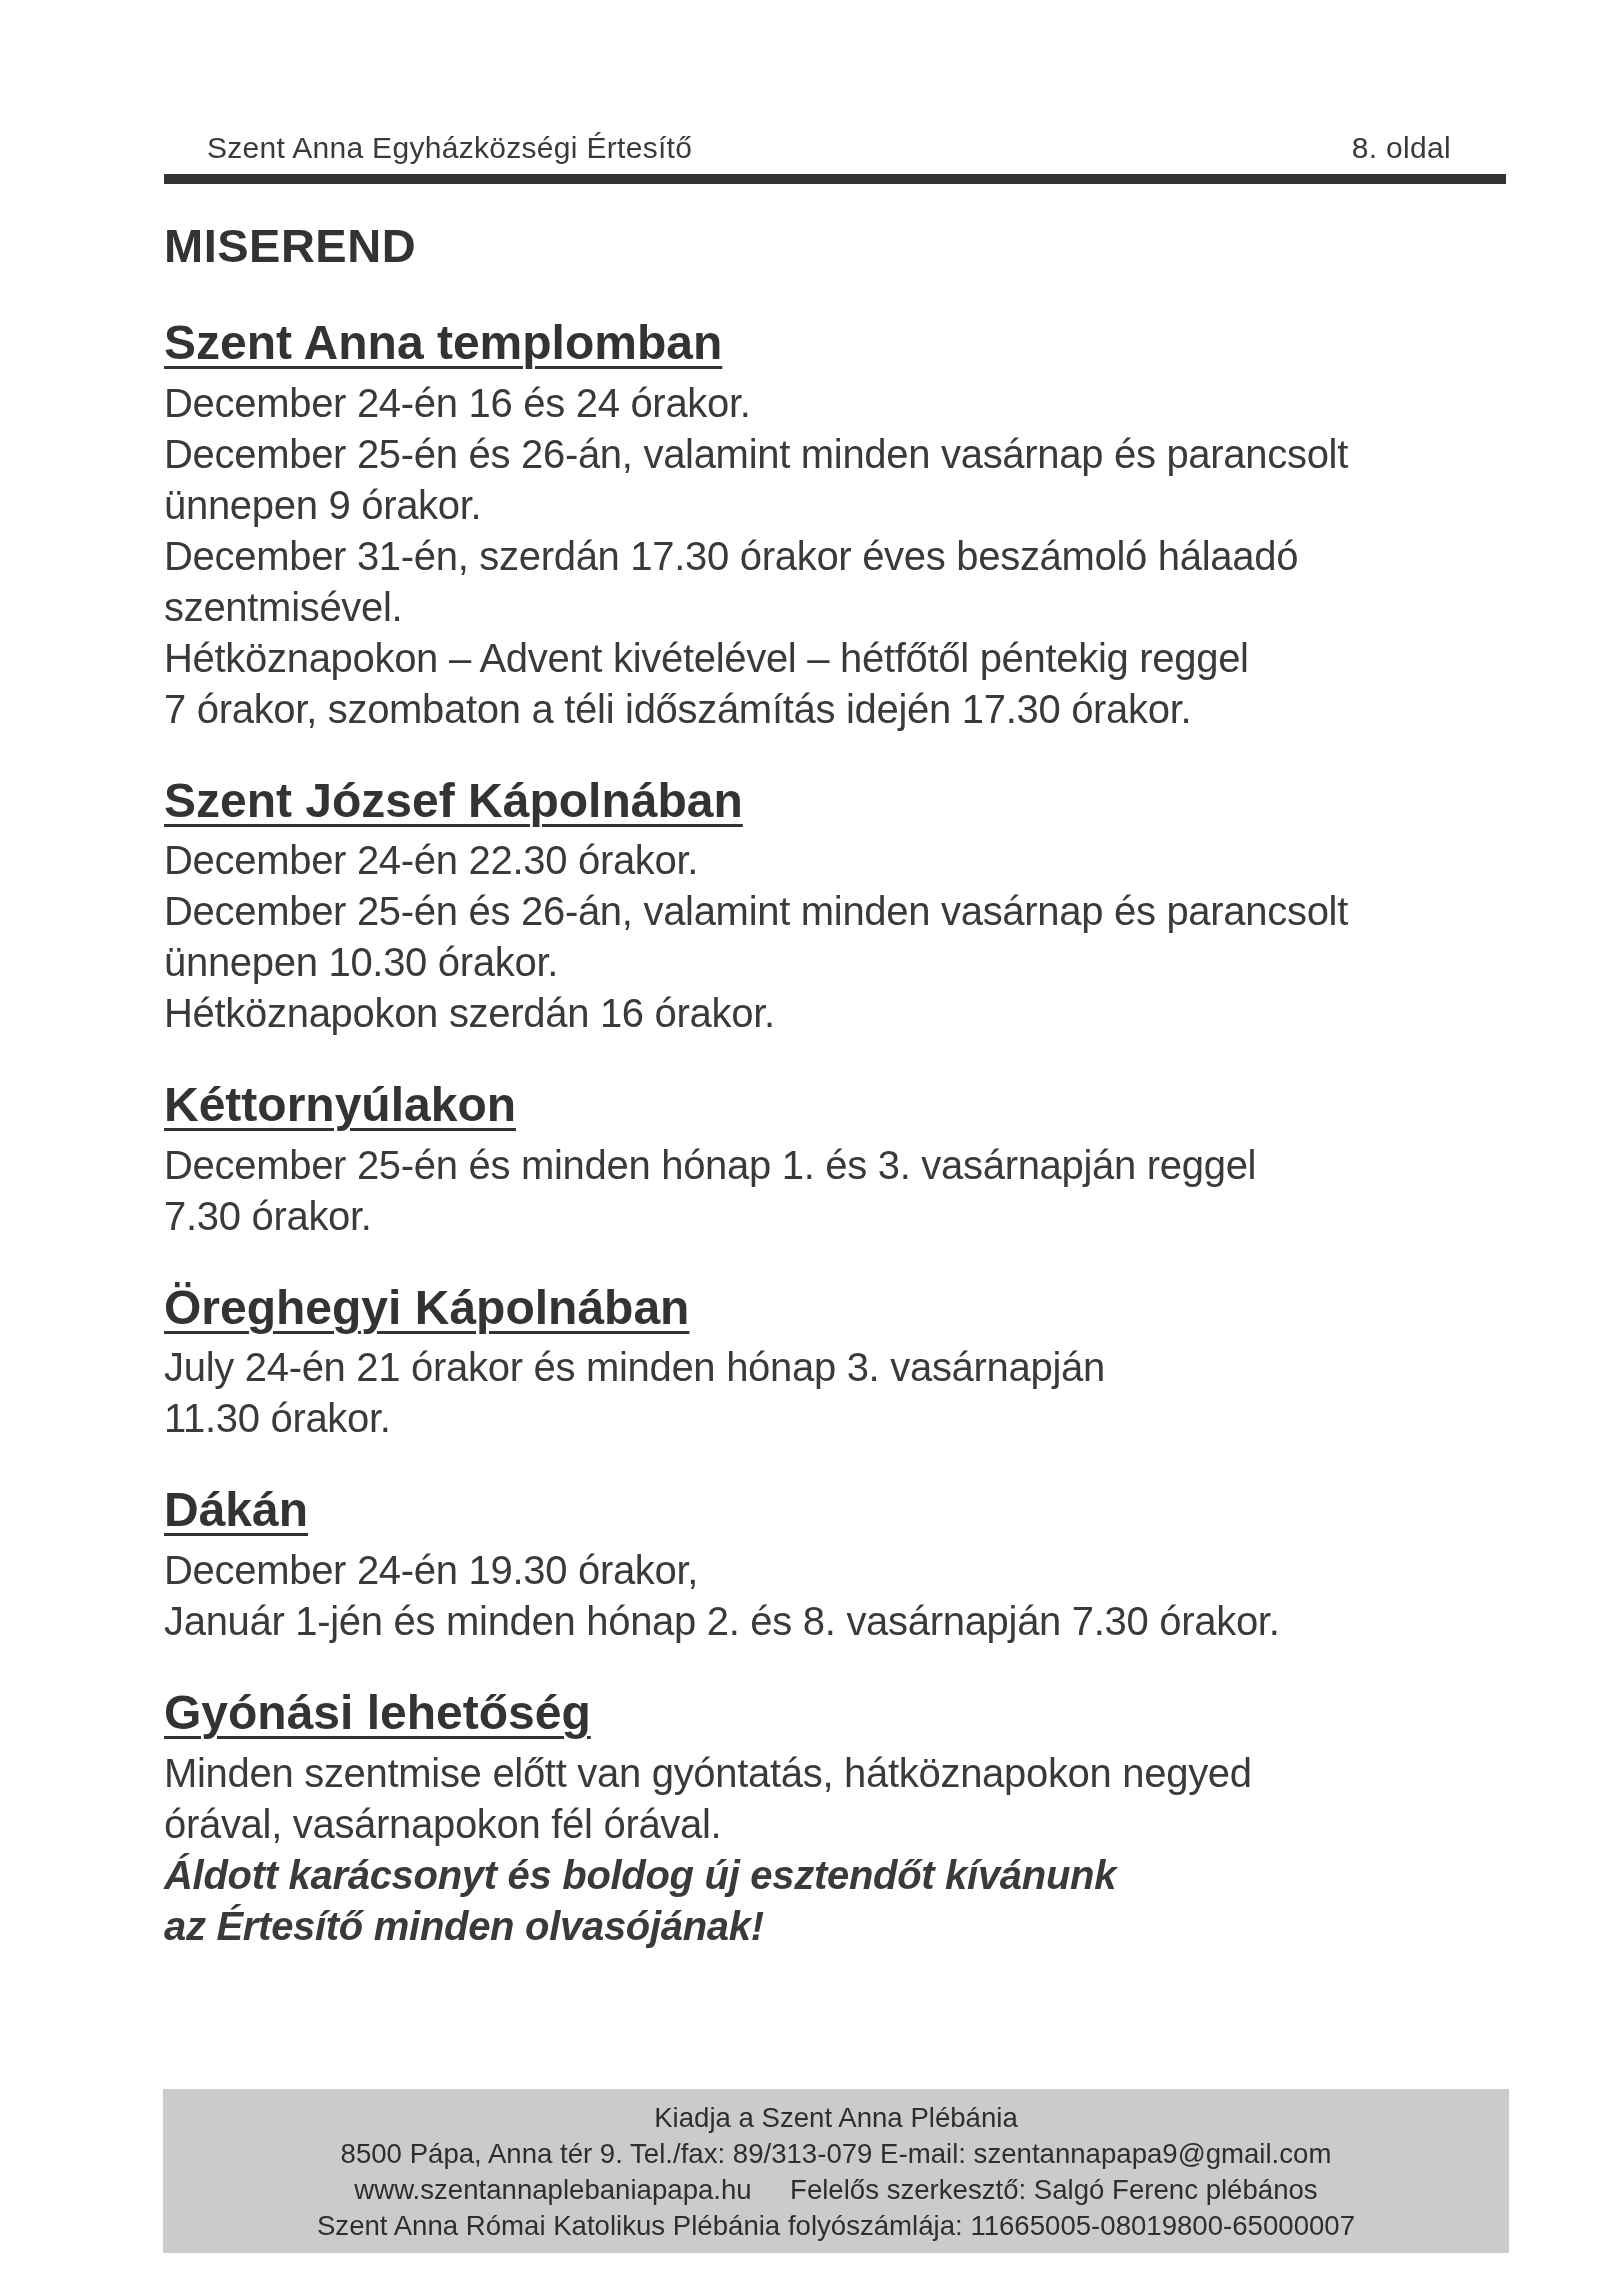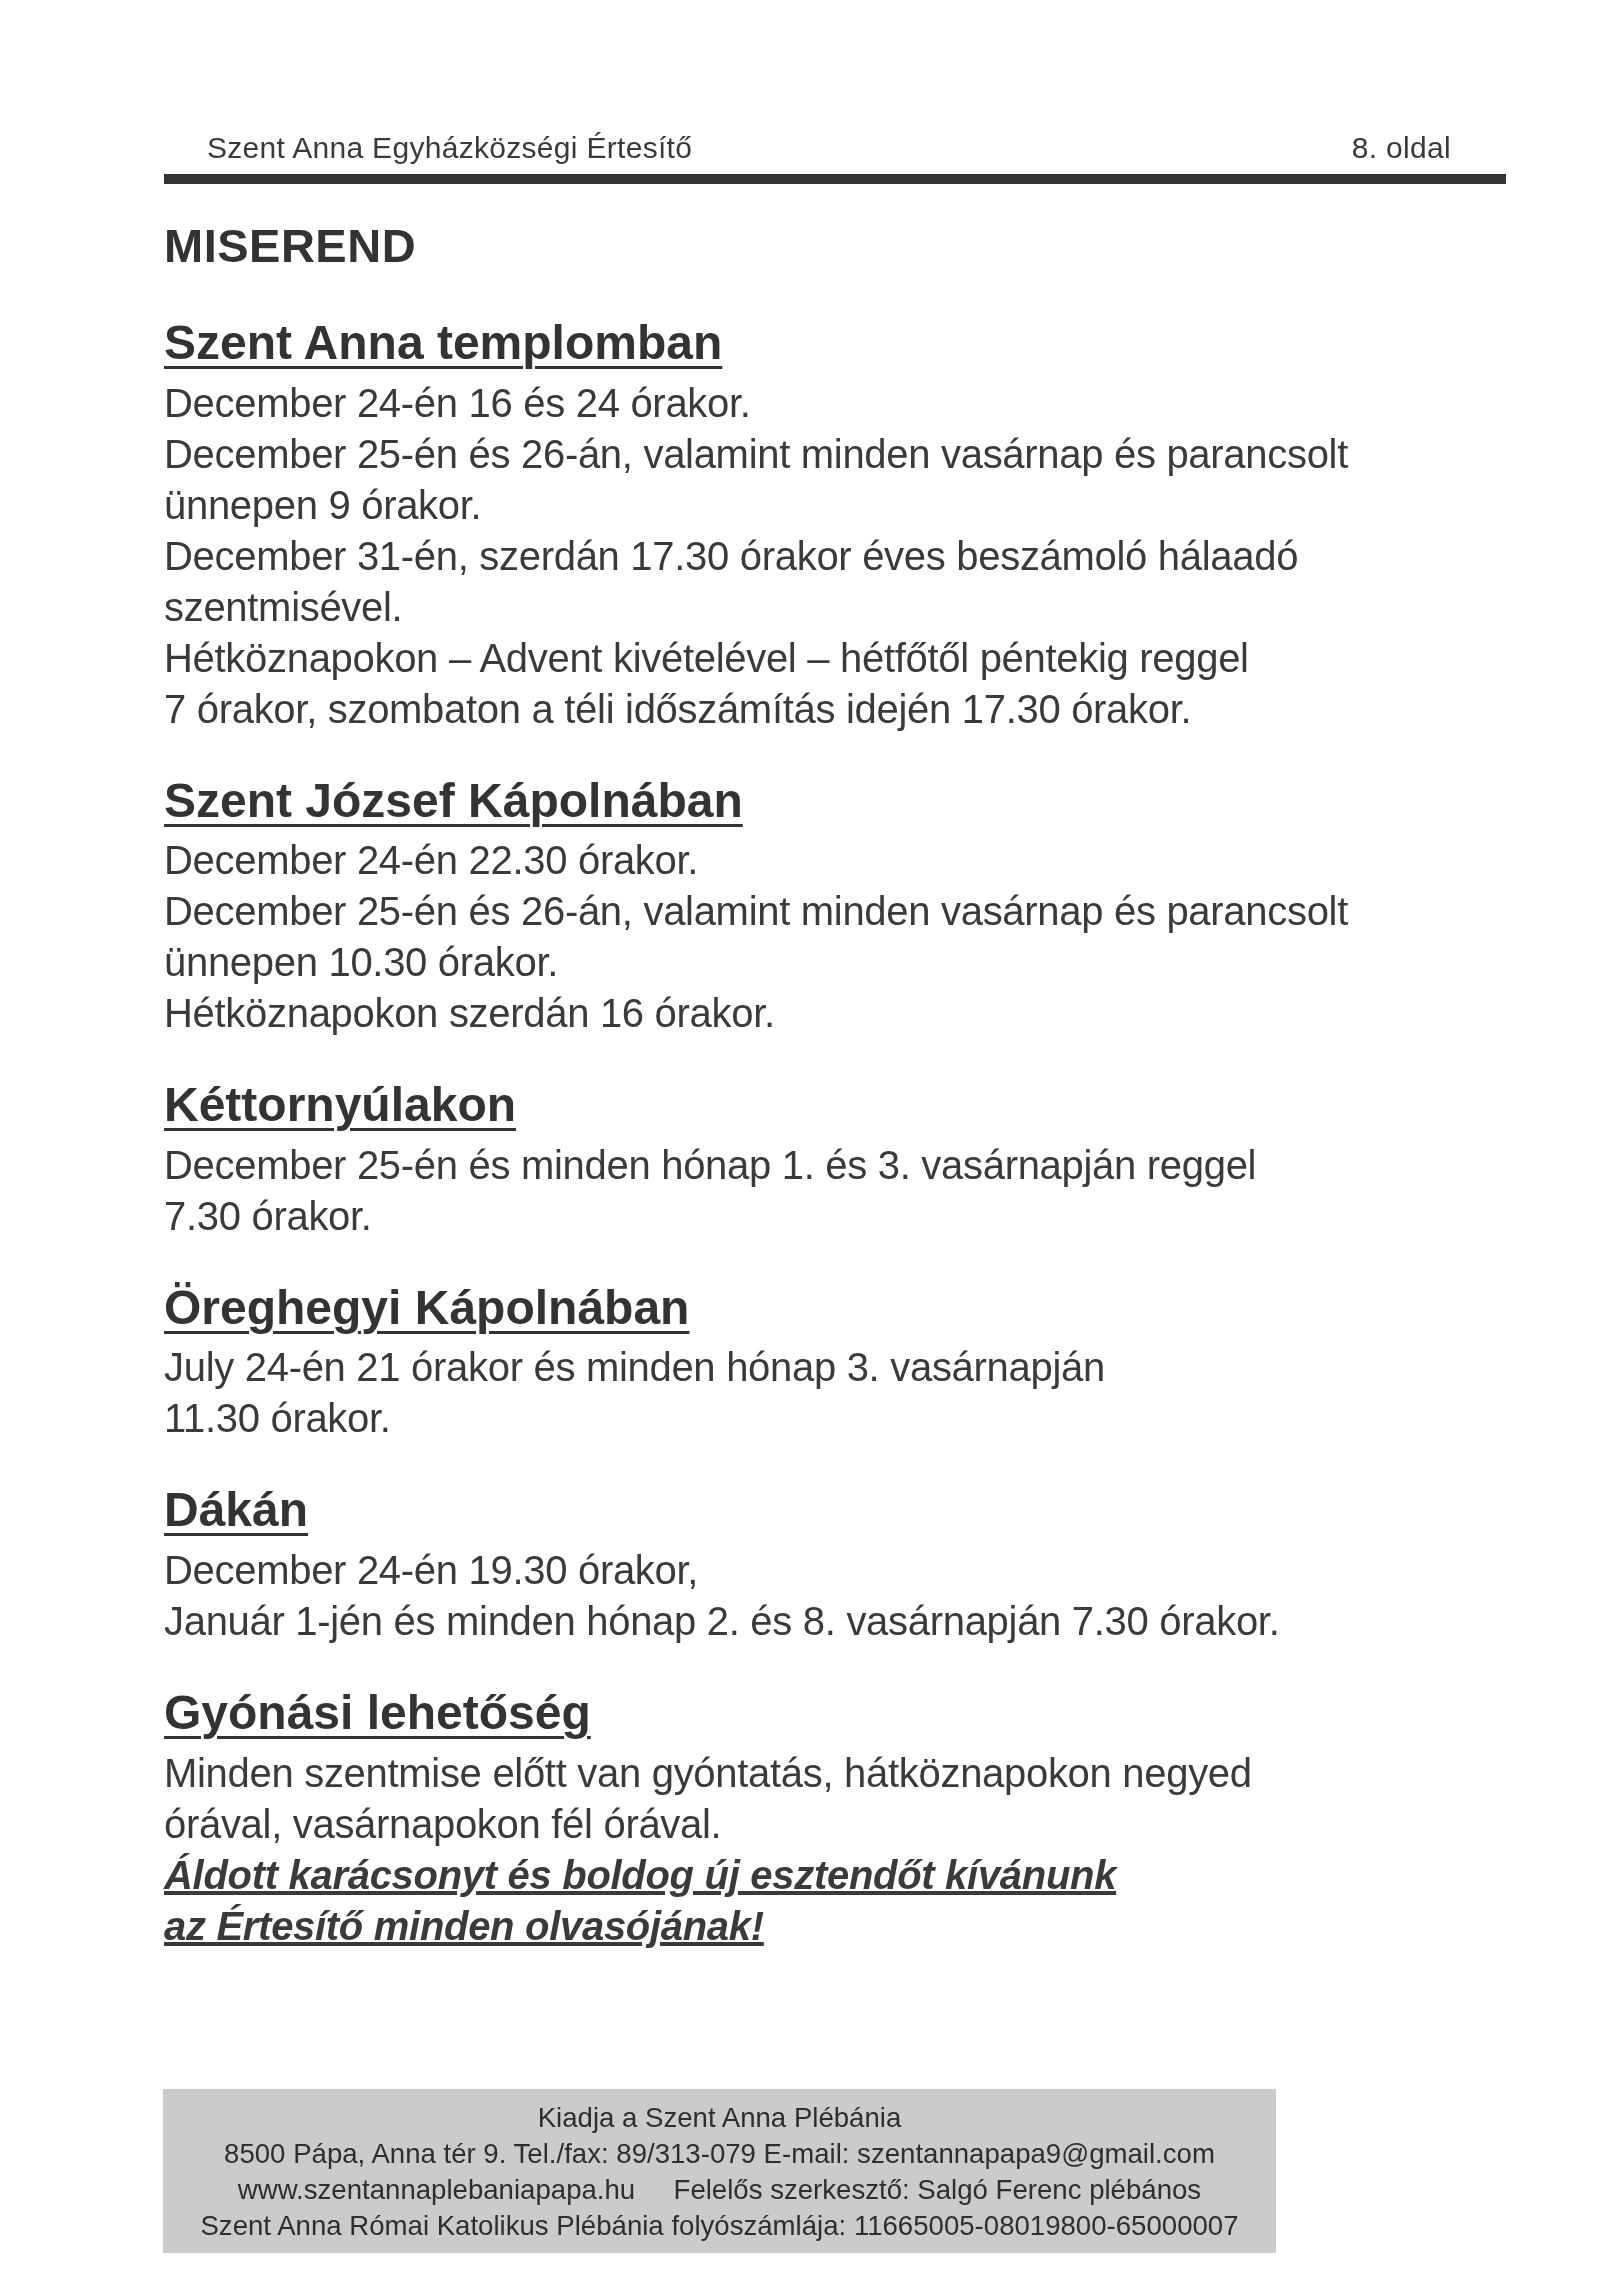--- a/index.html
+++ b/index.html
@@ -54,30 +54,30 @@
     color: var(--rule, #333333);
     text-decoration: underline;
     text-decoration-thickness: 2.9px;
     text-underline-offset: 6.7px;
   }
   .line {
     font-size: 40px;
     line-height: 51px;
     letter-spacing: -0.3px;
   }
-  .closing { margin-top: 0; text-decoration: underline; }
+  .closing { margin-top: 0; }
   .closing .line {
     font-weight: 700;
     font-style: italic;
   }
   .imprint {
     position: absolute;
     left: 163px;
     top: 1958px;
-    width: 1113px;
+    width: 1346px;
     height: 164px;
     box-sizing: border-box;
     background: var(--imprint-bg, #cbcbcb);
     text-align: center;
     padding-top: 10.5px;
     color: #2e2e2e;
   }
   .imprint-line {
     font-size: 27.6px;
     line-height: 36px;

